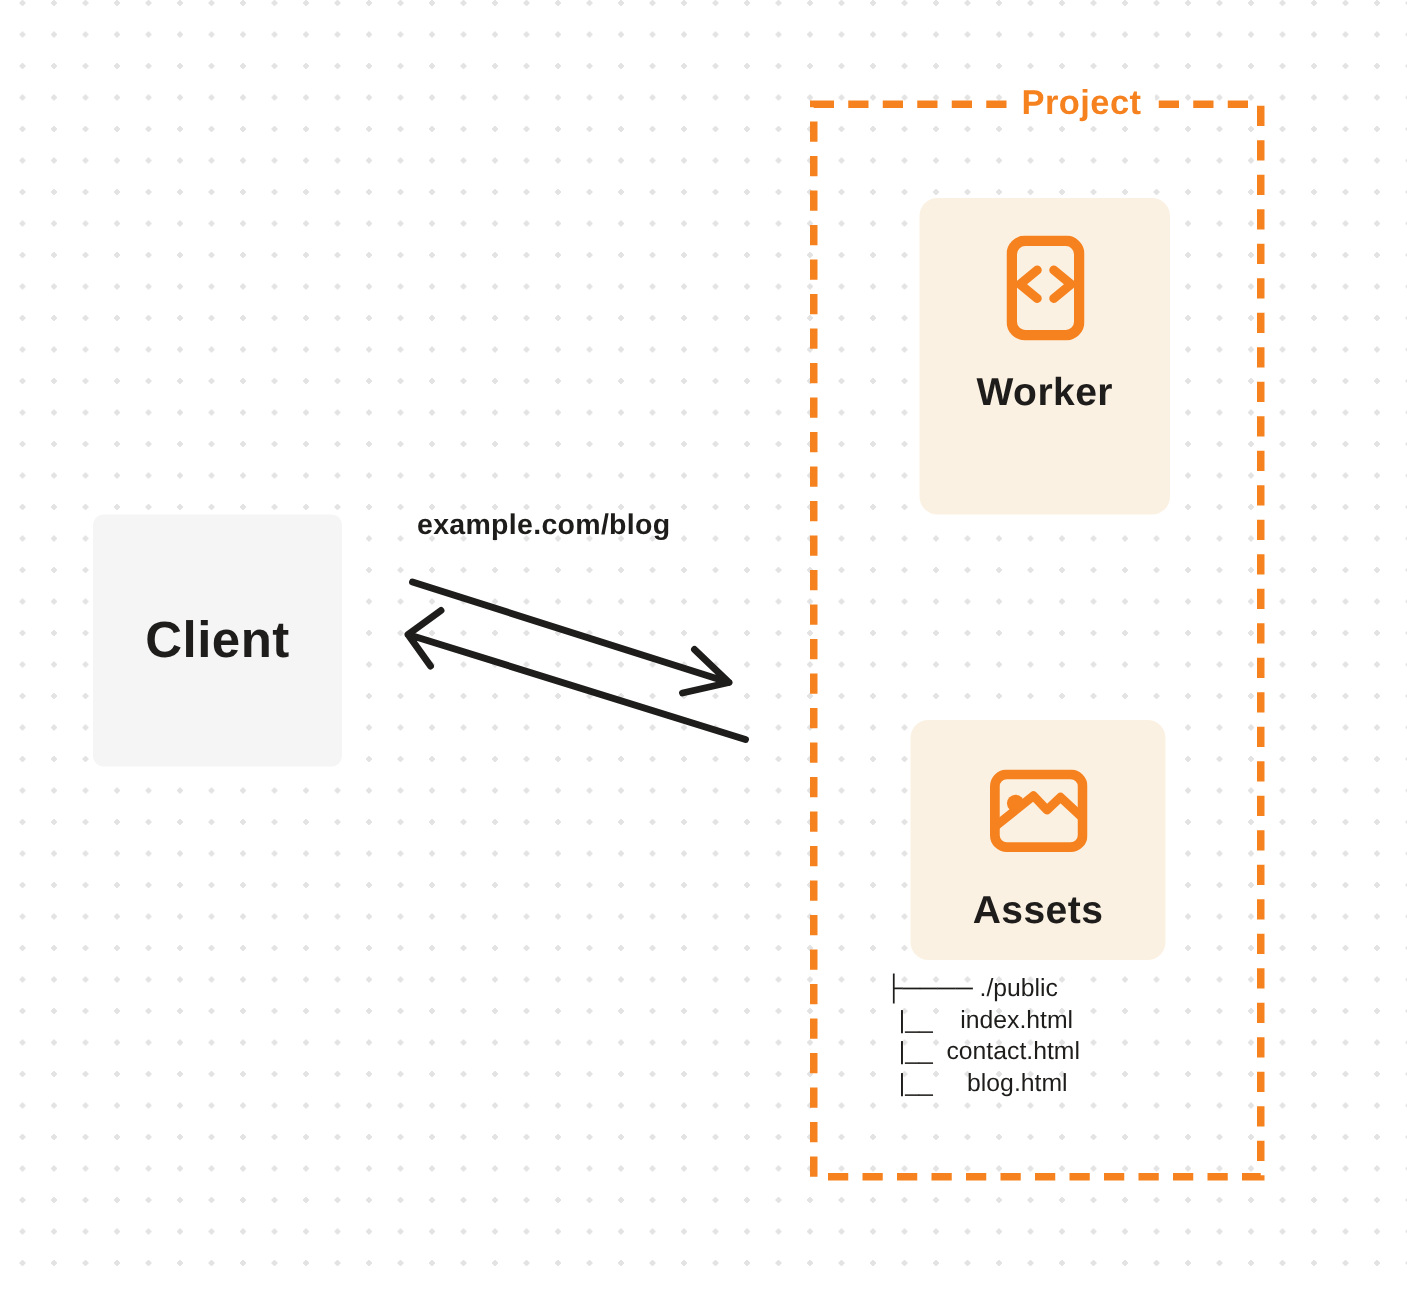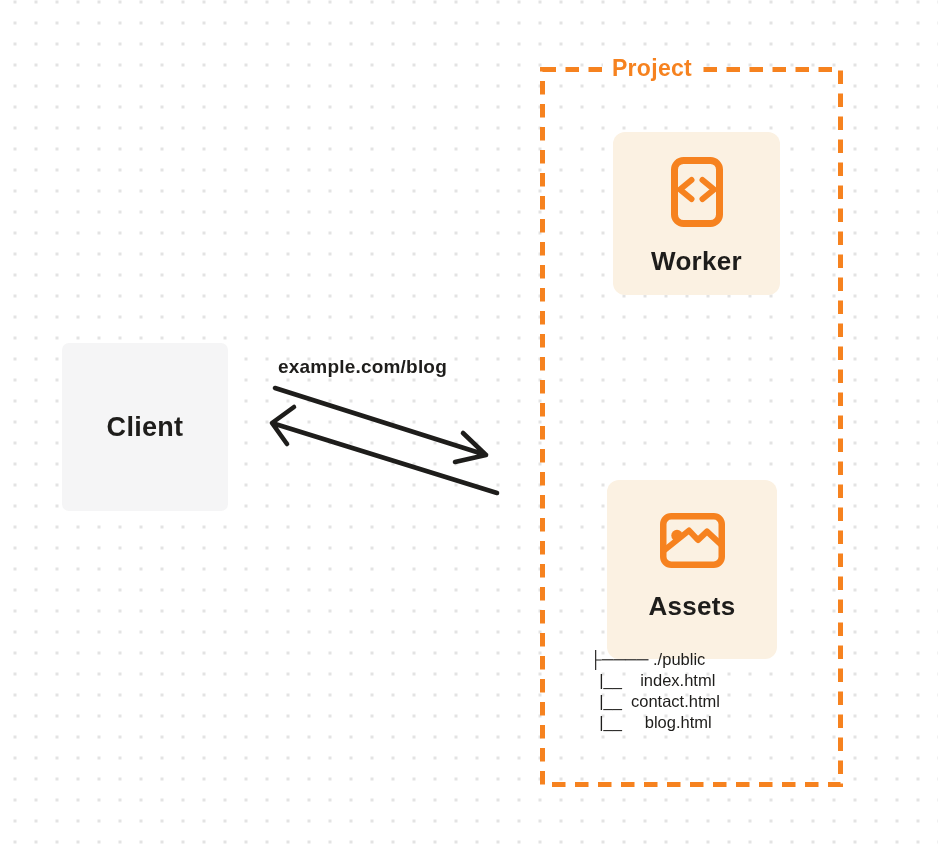--- a/index.html
+++ b/index.html
@@ -51,41 +51,40 @@
     left: 62px; top: 343px;
     width: 166px; height: 168px;
     background: var(--client-bg);
     border-radius: 7px;
     display: flex;
     align-items: center;
     justify-content: center;
     z-index: 2;
   }
   .client-label {
-    font-size: 27px;
+    font-size: 34px;
     font-weight: 700;
     color: var(--ink);
     letter-spacing: 0.3px;
   }
 
   .request-label {
     position: absolute;
     left: 278px; top: 340px;
     font-size: 19px;
     font-weight: 700;
     color: var(--ink);
     letter-spacing: 0.2px;
     z-index: 2;
     white-space: nowrap;
-    margin-top: 16px;
   }
 
   .project-label {
     position: absolute;
-    left: 652px; top: 52px;
+    left: 721px; top: 52px;
     transform: translateX(-50%);
     font-size: 23px;
     font-weight: 700;
     color: var(--accent);
     background: var(--canvas-bg);
     padding: 0 9px;
     line-height: 32px;
     letter-spacing: 0.3px;
     z-index: 3;
     white-space: nowrap;
@@ -93,22 +92,22 @@
 
   .node-card {
     position: absolute;
     background: var(--card-bg);
     border-radius: 12px;
     display: flex;
     flex-direction: column;
     align-items: center;
     z-index: 2;
   }
-  .worker-card { left: 613px; top: 132px; width: 167px; height: 163px; padding-top: 25px; }
-  .assets-card { left: 607px; top: 480px; width: 170px; height: 179px; padding-top: 33px; }
+  .worker-card { left: 613px; top: 132px; width: 167px; height: 211px; padding-top: 25px; }
+  .assets-card { left: 607px; top: 480px; width: 170px; height: 160px; padding-top: 33px; }
 
   .node-icon { display: block; line-height: 0; }
   .worker-card .node-icon { margin-bottom: 19px; }
   .assets-card .node-icon { margin-bottom: 23px; }
 
   .icon-stroke { fill: none; stroke: var(--accent); }
   .icon-fill { fill: var(--accent); }
 
   .node-label {
     font-size: 26px;

